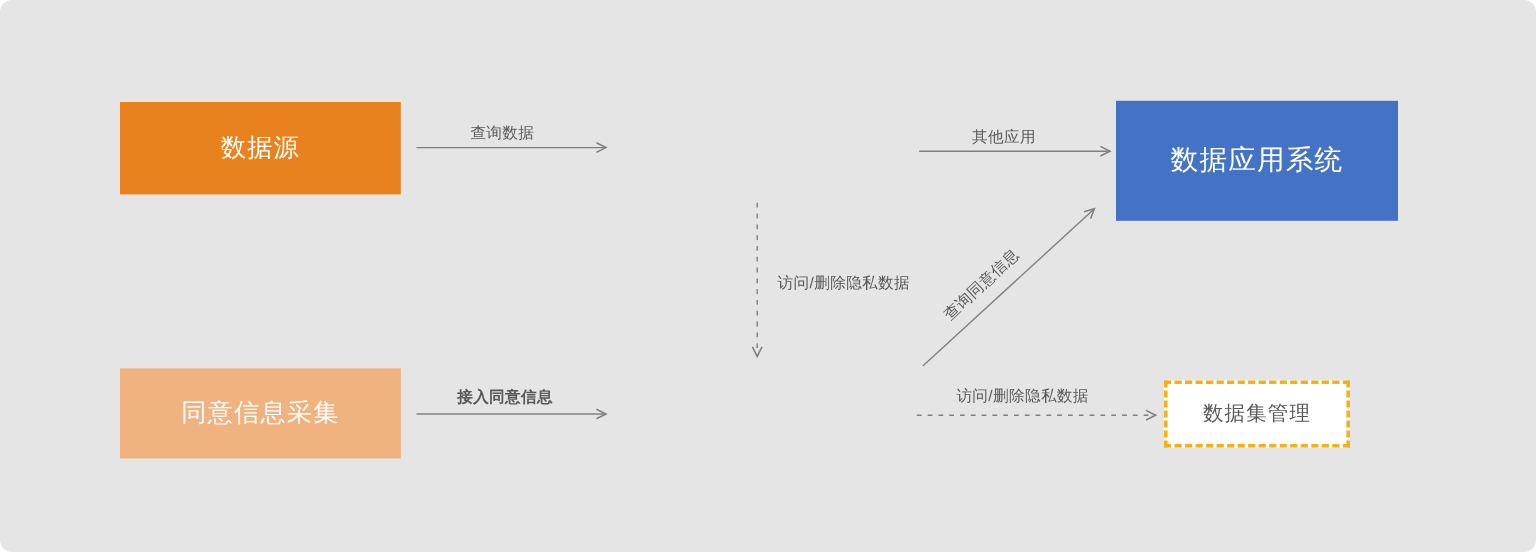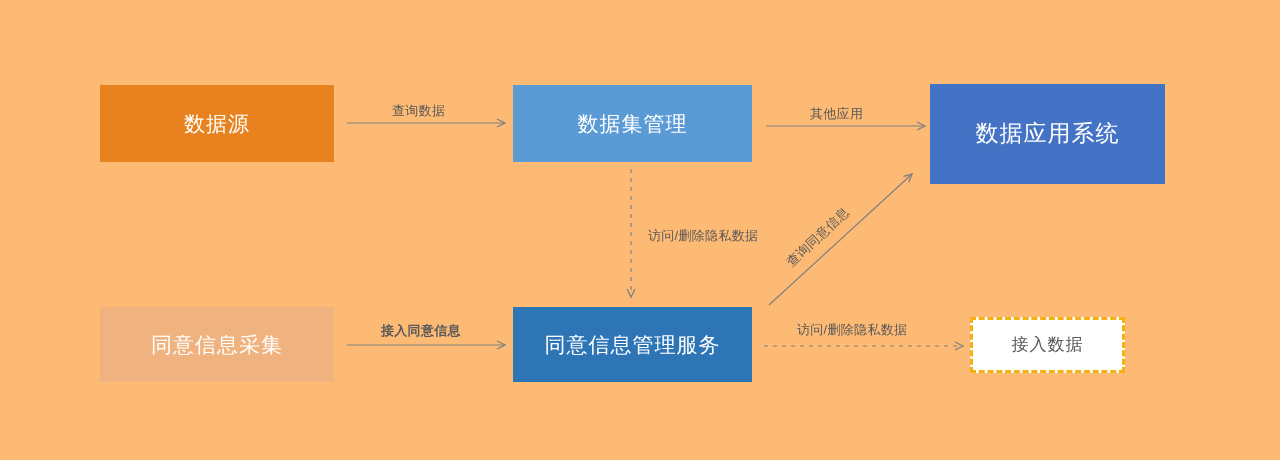--- a/index.html
+++ b/index.html
@@ -8,22 +8,23 @@
     background: #ffffff;
   }
   body {
     font-family: "Liberation Sans", "DejaVu Sans", sans-serif;
     -webkit-font-smoothing: antialiased;
   }
   #canvas {
     position: relative;
     width: 1280px;
     height: 460px;
-    background: #fdba74;
+    background: #e5e5e5;
     overflow: hidden;
+    border-radius: 10px;
   }
   .node {
     position: absolute;
     box-sizing: border-box;
     display: flex;
     align-items: center;
     justify-content: center;
     text-align: center;
     line-height: 1.2;
     letter-spacing: 1px;
@@ -96,38 +97,32 @@
 
     <line x1="347" y1="345" x2="505" y2="345" stroke="#808080" stroke-width="1.2" marker-end="url(#arrow-open)"></line>
 
     <line x1="764" y1="346" x2="963" y2="346" stroke="#808080" stroke-width="1.2" stroke-dasharray="4,5" marker-end="url(#arrow-open-dash)"></line>
   </svg>
 
   <div class="node filled" style="left:100px; top:85px; width:234px; height:77px; background:#E8821E;">
     <span class="node-label">数据源</span>
   </div>
 
-  <div class="node filled" style="left:513px; top:85px; width:239px; height:77px; background:#5B9BD5;">
-    <span class="node-label">数据集管理</span>
-  </div>
 
   <div class="node filled" style="left:100px; top:307px; width:234px; height:75px; background:#F0B27F;">
     <span class="node-label">同意信息采集</span>
   </div>
 
   <div class="node filled big" style="left:930px; top:84px; width:235px; height:100px; background:#4472C4;">
     <span class="node-label">数据应用系统</span>
   </div>
 
-  <div class="node filled" style="left:513px; top:307px; width:239px; height:75px; background:#2E75B6;">
-    <span class="node-label">同意信息管理服务</span>
-  </div>
 
   <div class="node outlined" style="left:970px; top:317px; width:155px; height:56px;">
-    <span class="node-label">接入数据</span>
+    <span class="node-label">数据集管理</span>
   </div>
 
   <div class="edge-label" style="left:392px; top:102px;">查询数据</div>
 
   <div class="edge-label" style="left:810px; top:105px;">其他应用</div>
 
   <div class="edge-label" style="left:648px; top:227px;">访问/删除隐私数据</div>
 
   <div class="edge-label rotated" style="left:795px; top:253px; transform: rotate(-43deg);">查询同意信息</div>
 

